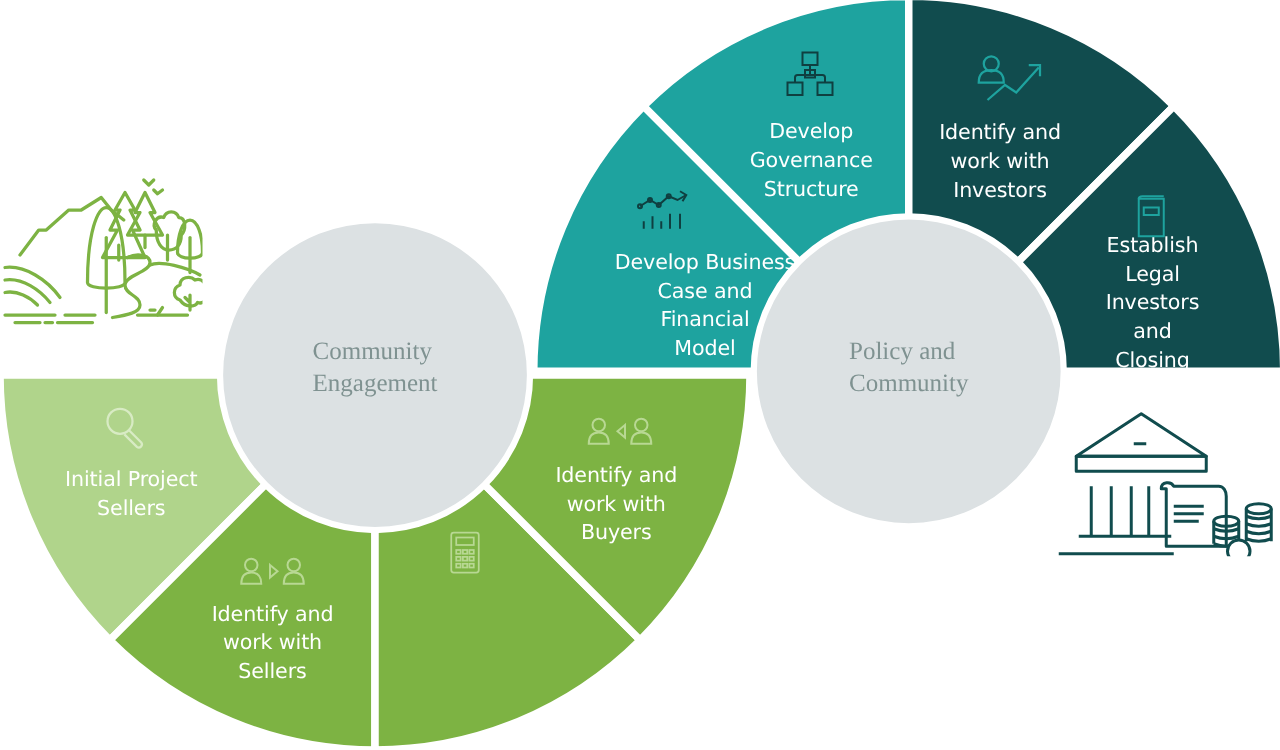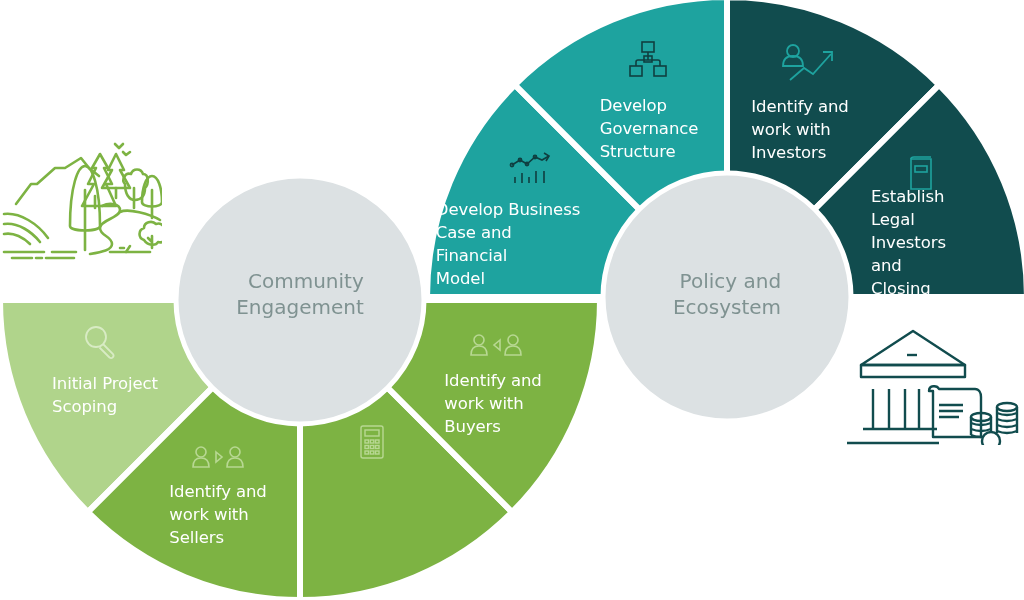--- a/index.html
+++ b/index.html
@@ -1,22 +1,22 @@
 <!DOCTYPE html>
 <html><head>
 <meta charset="utf-8">
 <style>
   html, body { margin:0; padding:0; background:#ffffff; }
   body { width:1024px; height:600px; position:relative; overflow:hidden;
          font-family: "DejaVu Sans", "Liberation Sans", sans-serif; }
   #stage { position:absolute; left:0; top:0; width:1024px; height:600px; }
   .seg-label { position:absolute; color:#ffffff; font-size:16.5px; line-height:23px;
-               text-align:left; white-space:pre-line; transform:translate(-50%,-50%); letter-spacing:-0.1px; }
+               text-align:center; white-space:pre-line; transform:translate(-50%,-50%); letter-spacing:-0.1px; }
   .hub-label { position:absolute; color:#7f9291; font-size:20px; line-height:26px;
-               text-align:right; white-space:pre-line; transform:translate(-50%,-50%); }
+               text-align:left; white-space:pre-line; transform:translate(-50%,-50%);font-family:Liberation Serif, serif; }
   .icon { position:absolute; transform:translate(-50%,-50%); }
 </style>
 </head>
 <body>
 
 <div id="stage">
   <svg id="ring-svg" width="1024" height="600" viewBox="0 0 1024 600" style="position:absolute;left:0;top:0">
       <path d="M0,299.99999999999994 A300,300 0 0 0 87.8679656440357,512.1320343559643 L213.7329726952412,386.2670273047588 A122,122 0 0 1 178,300 Z" fill="#b0d48b" stroke="#ffffff" stroke-width="6" stroke-linejoin="miter"></path>
       <path d="M87.8679656440357,512.1320343559643 A300,300 0 0 0 299.99999999999994,600 L300,422 A122,122 0 0 1 213.7329726952412,386.2670273047588 Z" fill="#7db343" stroke="#ffffff" stroke-width="6" stroke-linejoin="miter"></path>
       <path d="M299.99999999999994,600 A300,300 0 0 0 512.1320343559642,512.1320343559643 L386.26702730475876,386.2670273047588 A122,122 0 0 1 300,422 Z" fill="#7db343" stroke="#ffffff" stroke-width="6" stroke-linejoin="miter"></path>
@@ -25,31 +25,31 @@
       <path d="M514.8679656440357,84.86796564403576 A300,300 0 0 1 727,-3 L727,175 A122,122 0 0 0 640.7329726952412,210.73297269524122 Z" fill="#1ea39f" stroke="#ffffff" stroke-width="6" stroke-linejoin="miter"></path>
       <path d="M727,-3 A300,300 0 0 1 939.1320343559642,84.8679656440357 L813.2670273047588,210.7329726952412 A122,122 0 0 0 727,175 Z" fill="#114c4e" stroke="#ffffff" stroke-width="6" stroke-linejoin="miter"></path>
       <path d="M939.1320343559642,84.8679656440357 A300,300 0 0 1 1027,296.99999999999994 L849,296.99999999999994 A122,122 0 0 0 813.2670273047588,210.7329726952412 Z" fill="#114c4e" stroke="#ffffff" stroke-width="6" stroke-linejoin="miter"></path>
       <circle cx="300" cy="300" r="124" fill="#dce1e3" stroke="#ffffff" stroke-width="5"></circle>
       <circle cx="727" cy="297" r="124" fill="#dce1e3" stroke="#ffffff" stroke-width="5"></circle>
     </svg>
 
   <div class="hub-label" id="hub-community" style="left: 300px; top: 294px; color: rgb(127, 146, 145);">Community
 Engagement</div>
   <div class="hub-label" id="hub-policy" style="left: 727px; top: 294px; color: rgb(127, 146, 145);">Policy and
-Ecosystem</div>
+Community</div>
 
   <div class="seg-label" style="left:105px;top:395px">Initial Project
-Scoping</div>
+Sellers</div>
   <div class="seg-label" style="left:218px;top:514px">Identify and
 work with
 Sellers</div>
   <div class="seg-label" style="left:493px;top:403px">Identify and
 work with
 Buyers</div>
-  <div class="seg-label" style="left:508px;top:244px">Develop Business
+  <div class="seg-label" style="left:564px;top:244px">Develop Business
 Case and
 Financial
 Model</div>
   <div class="seg-label" style="left:649px;top:128px">Develop
 Governance
 Structure</div>
   <div class="seg-label" style="left:800px;top:129px">Identify and
 work with
 Investors</div>
   <div class="seg-label" style="left:922px;top:242px">Establish Legal

